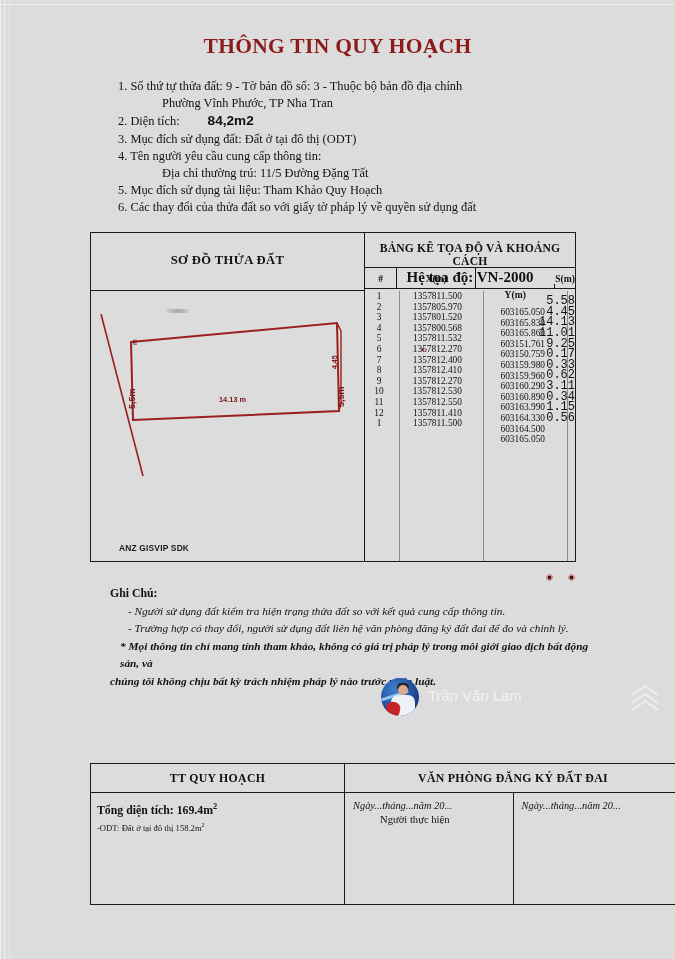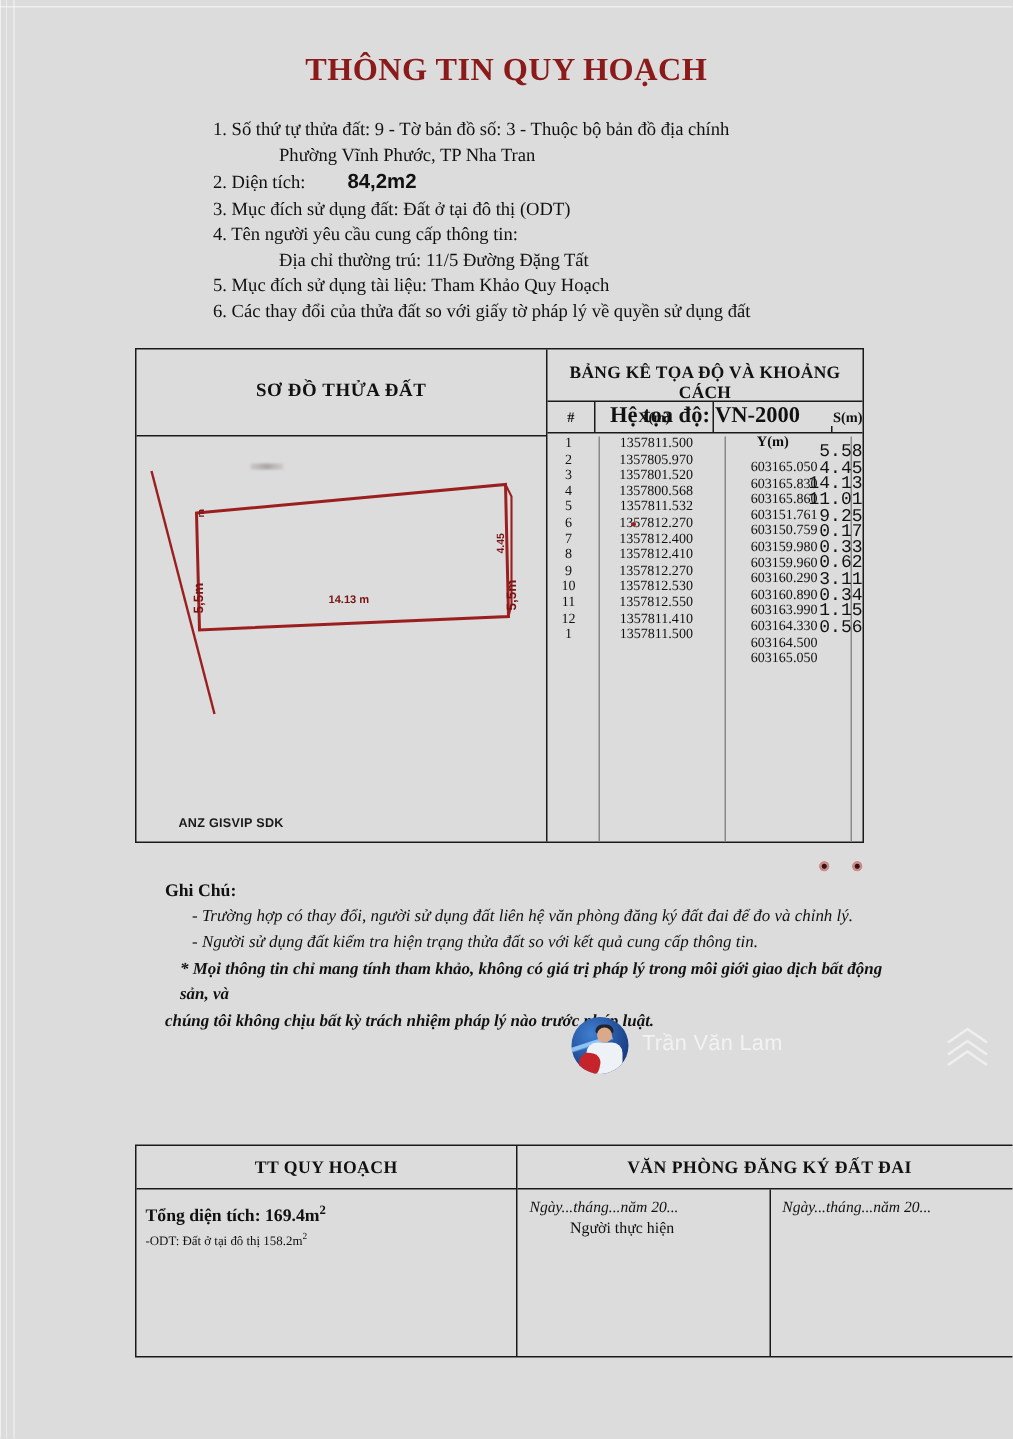--- a/index.html
+++ b/index.html
@@ -60,21 +60,21 @@
 
   
   .info-list {
     position: absolute;
     top: 78px;
     left: 118px;
     width: 470px;
     font-size: 12.4px;
     line-height: 17.2px;
   }
-  .info-list .row { white-space: nowrap; margin-left: 24px; }
+  .info-list .row { white-space: nowrap; }
   .info-list .indent { padding-left: 44px; }
   .area-value {
     display: inline-block;
     margin-left: 28px;
     font-weight: bold;
     font-size: 13.6px;
     font-family: "Liberation Sans", sans-serif;
   }
 
   
@@ -604,22 +604,22 @@
               <div class="c-y">603165.050</div>
               <div class="c-s"></div>
             </div>
           </div>
       </div>
     </div>
   </div>
 
   <div class="notes">
     <div class="notes-title">Ghi Chú:</div>
+    <div class="note-line">- Người sử dụng đất kiểm tra hiện trạng thửa đất so với kết quả cung cấp thông tin.</div>
     <div class="note-line">- Trường hợp có thay đổi, người sử dụng đất liên hệ văn phòng đăng ký đất đai để đo và chỉnh lý.</div>
-    <div class="note-line">- Người sử dụng đất kiểm tra hiện trạng thửa đất so với kết quả cung cấp thông tin.</div>
     <div class="note-strong">* Mọi thông tin chỉ mang tính tham khảo, không có giá trị pháp lý trong môi giới giao dịch bất động sản, và</div>
     <div class="note-strong cont">chúng tôi không chịu bất kỳ trách nhiệm pháp lý nào trước pháp luật.</div>
   </div>
 
   <div class="vertex-dots">
     <div class="vdot" style="left:0px;"></div>
     <div class="vdot" style="left:22px;"></div>
   </div>
 
   <div class="watermark">

